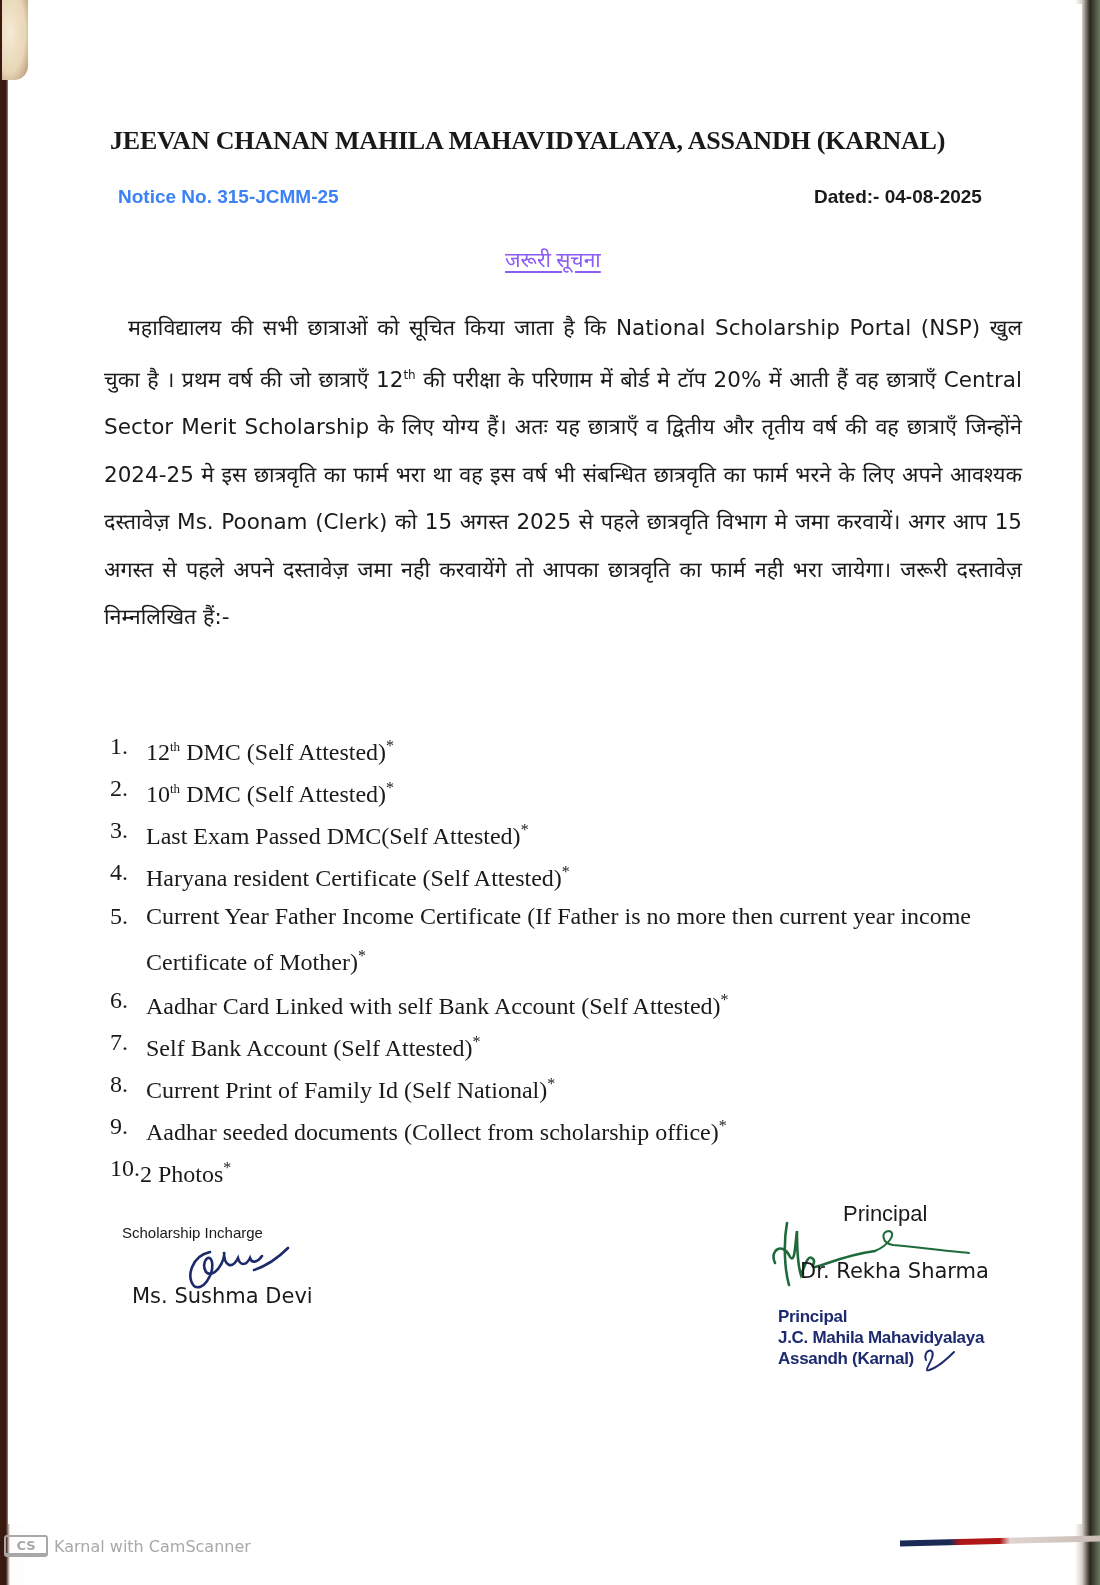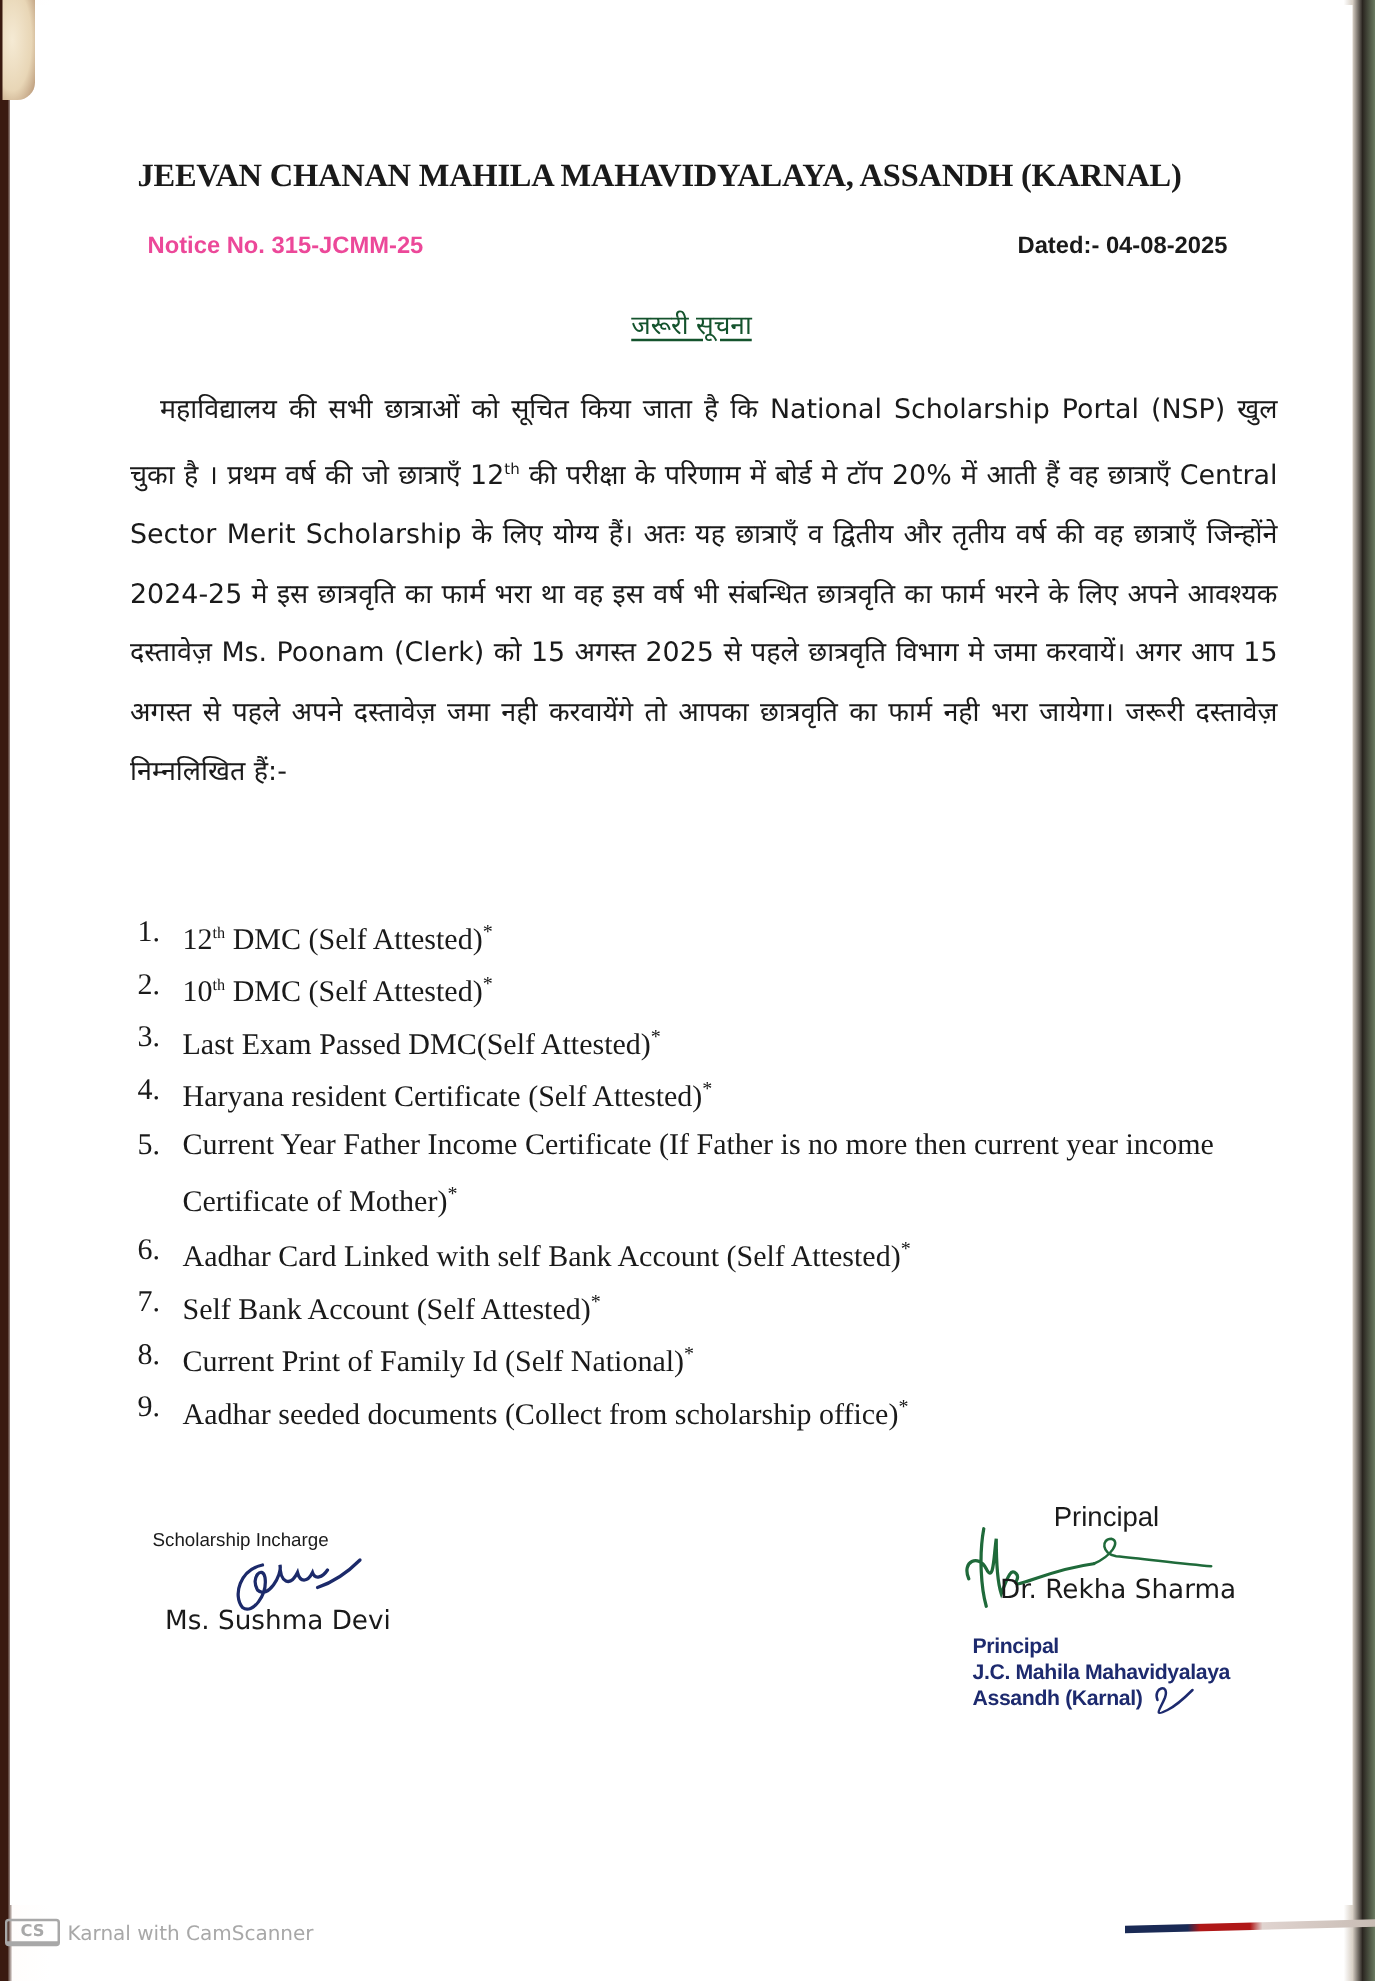--- a/index.html
+++ b/index.html
@@ -25,29 +25,29 @@
       background: linear-gradient(90deg, #1a2a55 0%, #1a2a55 25%, #b01818 30%, #b01818 50%, #e0d4d0 55%, #c8bcb4 100%);
       transform: skewY(-1.5deg);
     }
     .header-title {
       position: absolute; left: 110px; top: 126px; width: 910px;
       font-family: "Liberation Serif", serif; font-weight: bold; font-size: 26px;
       color: #1a1a1a; letter-spacing: -0.2px; white-space: nowrap;
     }
     .notice-no {
       position: absolute; left: 118px; top: 186px;
-      font-family: "Liberation Sans", sans-serif; font-weight: bold; font-size: 19px; color: #ec4899;
+      font-family: "Liberation Sans", sans-serif; font-weight: bold; font-size: 19px; color: #3b82f6;
     }
     .dated {
       position: absolute; left: 814px; top: 186px;
       font-family: "Liberation Sans", sans-serif; font-weight: bold; font-size: 19px; color: #1a1a1a;
     }
     .heading {
       position: absolute; left: 505px; top: 245px;
-      font-family: Liberation Sans, sans-serif; font-size: 21px; color: #14532d;
+      font-family: Liberation Serif, serif; font-size: 21px; color: #8b5cf6;
       text-decoration: underline; text-underline-offset: 4px;
     }
     .body-para {
       position: absolute; left: 104px; top: 304px; width: 918px;
       font-family: "DejaVu Sans", "Liberation Sans", sans-serif; font-size: 21.5px; color: #1a1a1a;
       line-height: 47.5px; text-align: justify; text-indent: 24px;
     }
     .body-para sup { font-size: 12px; }
     .doc-list {
       position: absolute; left: 110px; top: 728px; width: 930px;
@@ -138,20 +138,24 @@
       <span class="text"><span>Self Bank Account  (Self Attested)</span><span class="star">*</span></span>
     </li>
   <li>
       <span class="num">8.</span>
       <span class="text"><span>Current Print of Family Id (Self National)</span><span class="star">*</span></span>
     </li>
   <li>
       <span class="num">9.</span>
       <span class="text"><span>Aadhar seeded documents (Collect from scholarship office)</span><span class="star">*</span></span>
     </li>
+  <li>
+      <span>10.</span>
+      <span class="text"><span>2 Photos</span><span class="star">*</span></span>
+    </li>
 </ol>
 
 <div class="sig-left-title">Scholarship Incharge</div>
 <svg class="sig-svg" style="left:180px;top:1232px" width="110" height="62" viewBox="0 0 110 62">
   <path d="M30 20 C12 24 6 44 14 54 C22 60 34 44 32 30 C30 20 20 30 26 40 C34 48 46 28 44 20 C44 34 52 38 58 26 C60 34 66 34 70 26 C72 32 78 30 82 24" fill="none" stroke="#1c2a6a" stroke-width="2.6" stroke-linecap="round"></path>
   <path d="M74 38 C86 34 98 26 108 16" fill="none" stroke="#1c2a6a" stroke-width="2.6" stroke-linecap="round"></path>
 </svg>
 <div class="sig-left-name">Ms. Sushma Devi</div>
 
 <div class="sig-right-title">Principal</div>

